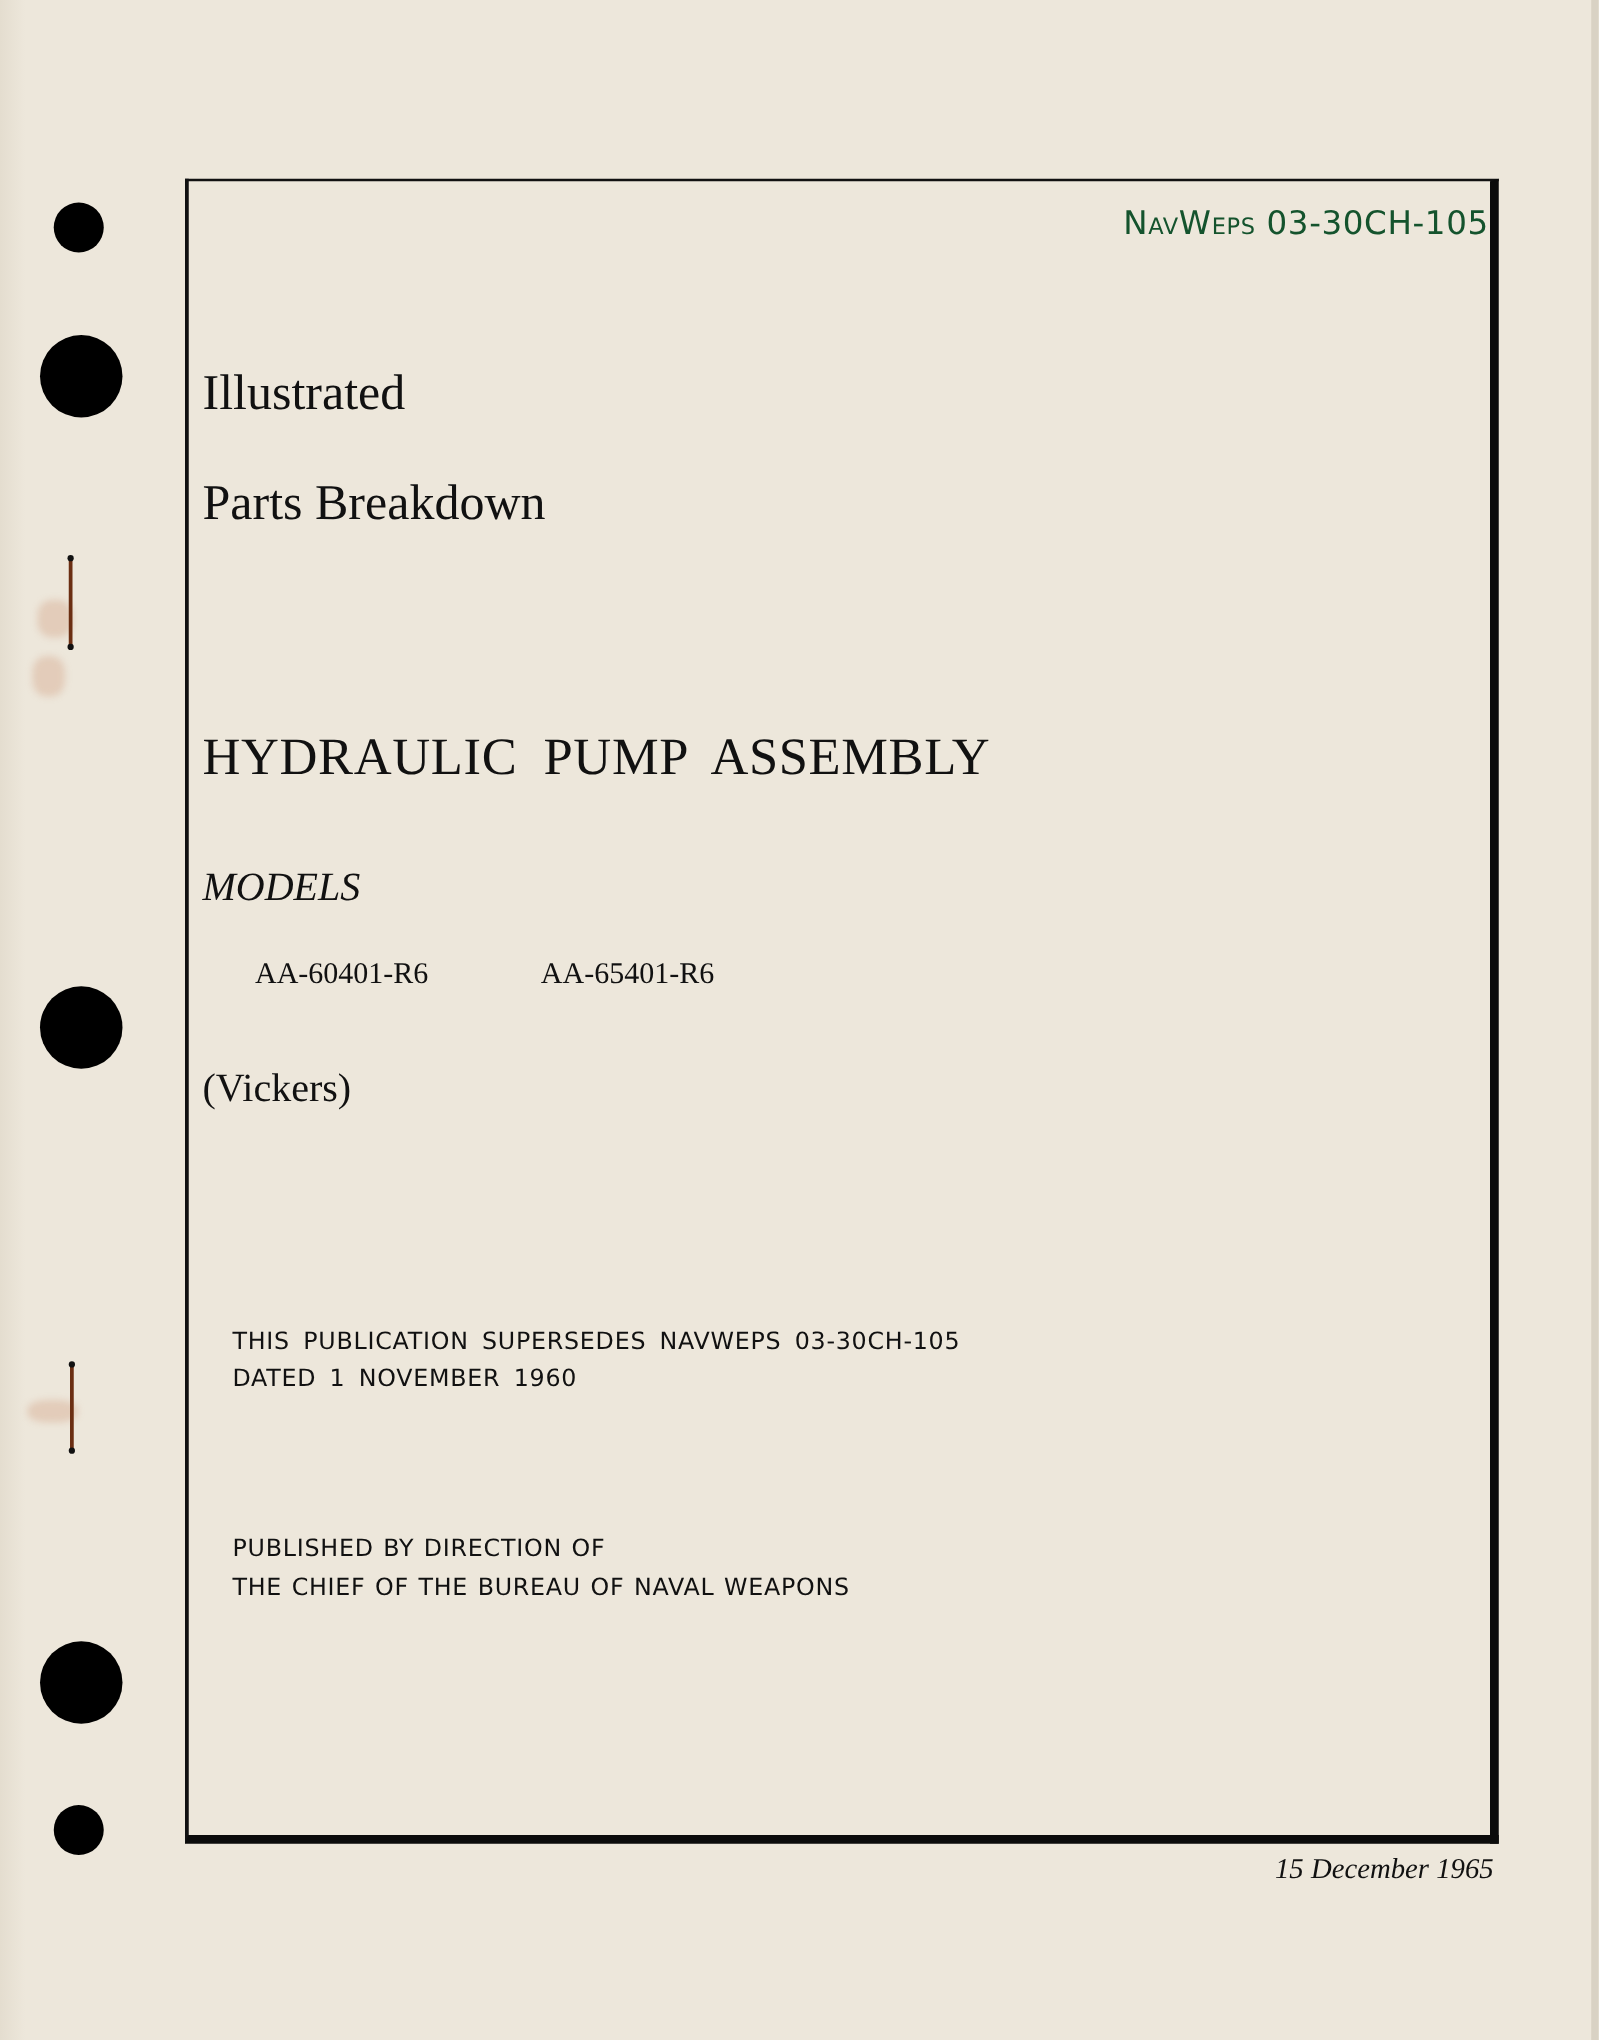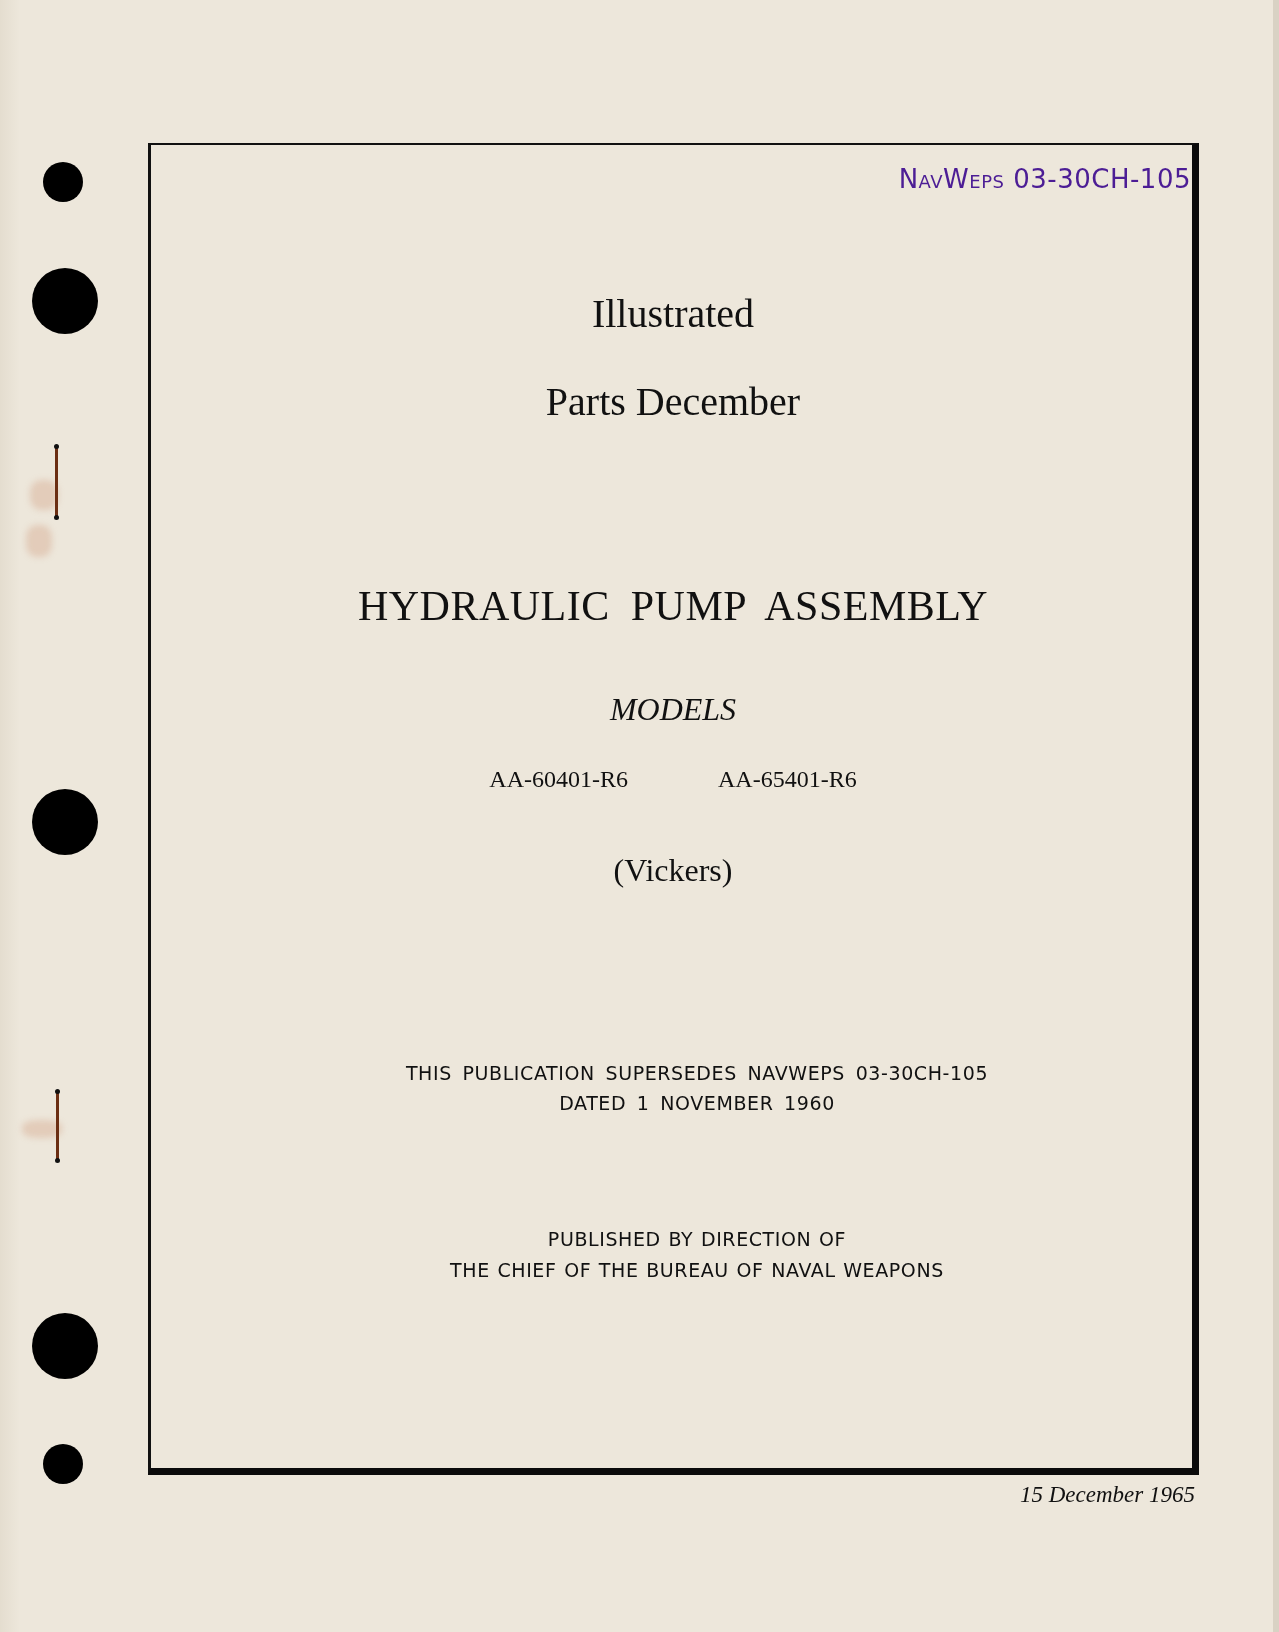--- a/index.html
+++ b/index.html
@@ -18,23 +18,23 @@
   .rust { position: absolute; border-radius: 40%; background: rgba(190,110,70,0.22); filter: blur(3px); }
 
   .frame {
     position: absolute; left: 148px; top: 143px; width: 1041px; height: 1323px;
     border-top: 2px solid #111; border-left: 3px solid #111;
     border-right: 7px solid #0b0b0b; border-bottom: 7px solid #0b0b0b;
   }
   .docnum {
     position: absolute; right: 88px; top: 164px;
     font-family: "DejaVu Sans", "Liberation Sans", sans-serif;
-    font-size: 26px; letter-spacing: 0.5px; color: #4c1d95;
+    font-size: 26px; letter-spacing: 0.5px; color: #14532d;
   }
-  .center { position: absolute; left: 148px; width: 1050px; text-align: center; }
+  .center { position: absolute; left: 162px; width: 1050px; text-align: left; }
   .t-illus { top: 290px; font-size: 40px; }
   .t-parts { top: 378px; font-size: 40px; }
   .t-hyd { top: 562px; font-size: 42px; word-spacing: 10px; letter-spacing: 0.5px; margin-top: 20px; }
   .t-models { top: 691px; font-size: 32px; font-style: italic; font-family: Liberation Serif, serif; }
   .models-row { top: 766px; font-size: 24px; }
   .models-row span { display: inline-block; margin: 0 42px; }
   .t-vickers { top: 852px; font-size: 32px; }
   .sans { font-family: "DejaVu Sans", "Liberation Sans", sans-serif; font-size: 19px; letter-spacing: 0.6px; word-spacing: 4px; padding-left: 24px; }
   .s1 { top: 1062px; }
   .s2 { top: 1092px; }
@@ -64,21 +64,21 @@
 <div class="staple" style="left:56px;top:1091px;height:70px;"></div>
 
 <div class="frame"></div>
 
 <div class="docnum">
   <span class="prefix" style="font-variant: small-caps;">NavWeps</span>
   <span>03-30CH-105</span>
 </div>
 
 <div class="center t-illus">Illustrated</div>
-<div class="center t-parts">Parts December</div>
+<div class="center t-parts">Parts Breakdown</div>
 <div class="center t-hyd">HYDRAULIC PUMP ASSEMBLY</div>
 <div class="center t-models">MODELS</div>
 <div class="center models-row">
   <span>AA-60401-R6</span>
   <span>AA-65401-R6</span>
 </div>
 <div class="center t-vickers">(Vickers)</div>
 
 <div class="center sans s1">THIS PUBLICATION SUPERSEDES NAVWEPS 03-30CH-105</div>
 <div class="center sans s2">DATED 1 NOVEMBER 1960</div>

